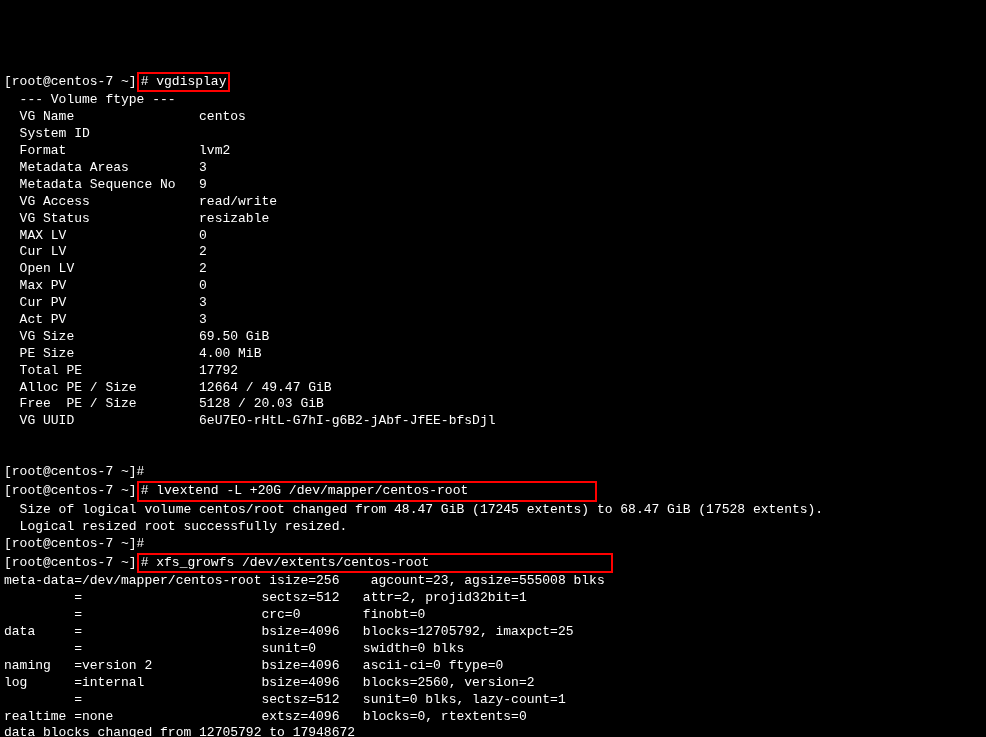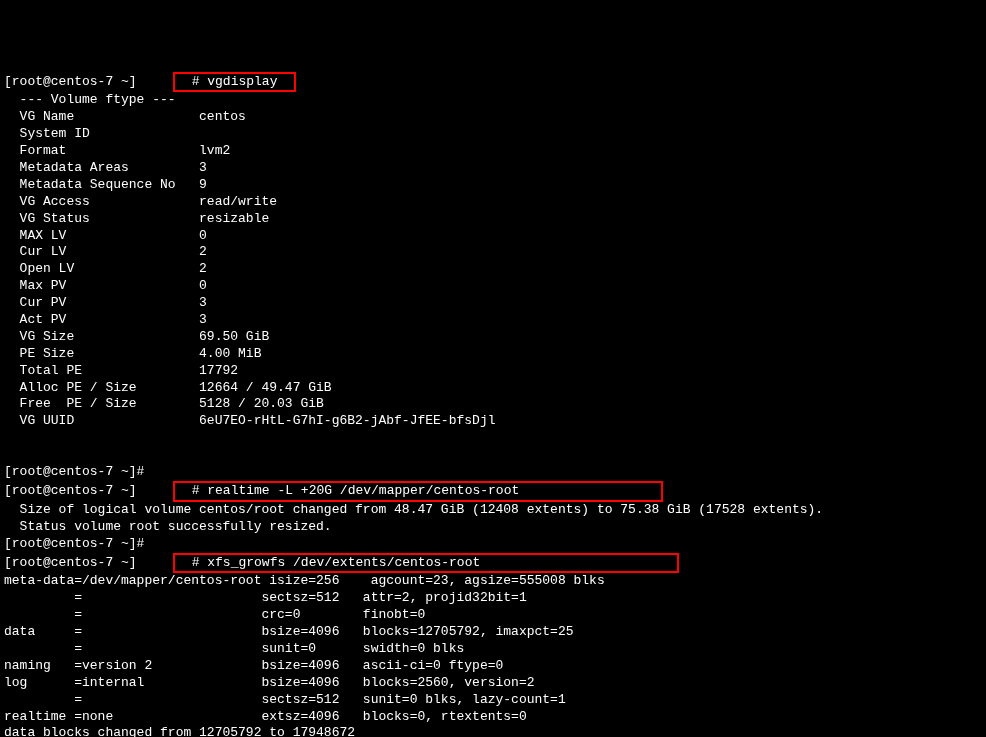--- a/index.html
+++ b/index.html
@@ -7,39 +7,38 @@
     color: #fff;
     font-family: "Courier New", monospace;
     font-size: 13px;
     line-height: 1.3;
     margin: 0;
     padding: 4px;
     white-space: pre;
   }
   .highlight {
     border: 2px solid #ff0000;
-    padding: 0 17px;
+    padding: 0 2px;
     display: inline-block;
     box-sizing: border-box;
-    margin-left: 36px;
   }
 </style>
 </head>
 <body>
 
 
 
 <span>[root@centos-7 ~]</span><span class="highlight"><span># </span><span>vgdisplay</span></span>
 <span>  --- Volume ftype ---</span>
 <div id="vgrows"><div>  VG Name                centos</div><div>  System ID              </div><div>  Format                 lvm2</div><div>  Metadata Areas         3</div><div>  Metadata Sequence No   9</div><div>  VG Access              read/write</div><div>  VG Status              resizable</div><div>  MAX LV                 0</div><div>  Cur LV                 2</div><div>  Open LV                2</div><div>  Max PV                 0</div><div>  Cur PV                 3</div><div>  Act PV                 3</div><div>  VG Size                69.50 GiB</div><div>  PE Size                4.00 MiB</div><div>  Total PE               17792</div><div>  Alloc PE / Size        12664 / 49.47 GiB</div><div>  Free  PE / Size        5128 / 20.03 GiB</div><div>  VG UUID                6eU7EO-rHtL-G7hI-g6B2-jAbf-JfEE-bfsDjl</div></div>
 <span></span>
 <span>[root@centos-7 ~]# </span>
-<span>[root@centos-7 ~]</span><span class="highlight"><span># realtime -L +20G /dev/mapper/centos-root</span><span>                </span></span>
-<span>  Size of logical volume centos/root changed from 48.47 GiB (12408 extents) to 75.38 GiB (17528 extents).</span>
-<span>  Status volume root successfully resized.</span>
+<span>[root@centos-7 ~]</span><span class="highlight"><span># lvextend -L +20G /dev/mapper/centos-root</span><span>                </span></span>
+<span>  Size of logical volume centos/root changed from 48.47 GiB (17245 extents) to 68.47 GiB (17528 extents).</span>
+<span>  Logical resized root successfully resized.</span>
 <span>[root@centos-7 ~]# </span>
 <span>[root@centos-7 ~]</span><span class="highlight"><span># xfs_growfs /dev/extents/centos-root</span><span>                       </span></span>
 <div id="xfsrows"><div>meta-data=/dev/mapper/centos-root isize=256    agcount=23, agsize=555008 blks</div><div>         =                       sectsz=512   attr=2, projid32bit=1</div><div>         =                       crc=0        finobt=0</div><div>data     =                       bsize=4096   blocks=12705792, imaxpct=25</div><div>         =                       sunit=0      swidth=0 blks</div><div>naming   =version 2              bsize=4096   ascii-ci=0 ftype=0</div><div>log      =internal               bsize=4096   blocks=2560, version=2</div><div>         =                       sectsz=512   sunit=0 blks, lazy-count=1</div><div>realtime =none                   extsz=4096   blocks=0, rtextents=0</div><div>data blocks changed from 12705792 to 17948672</div></div>
 
 
 
 
 
 
 </body></html>

